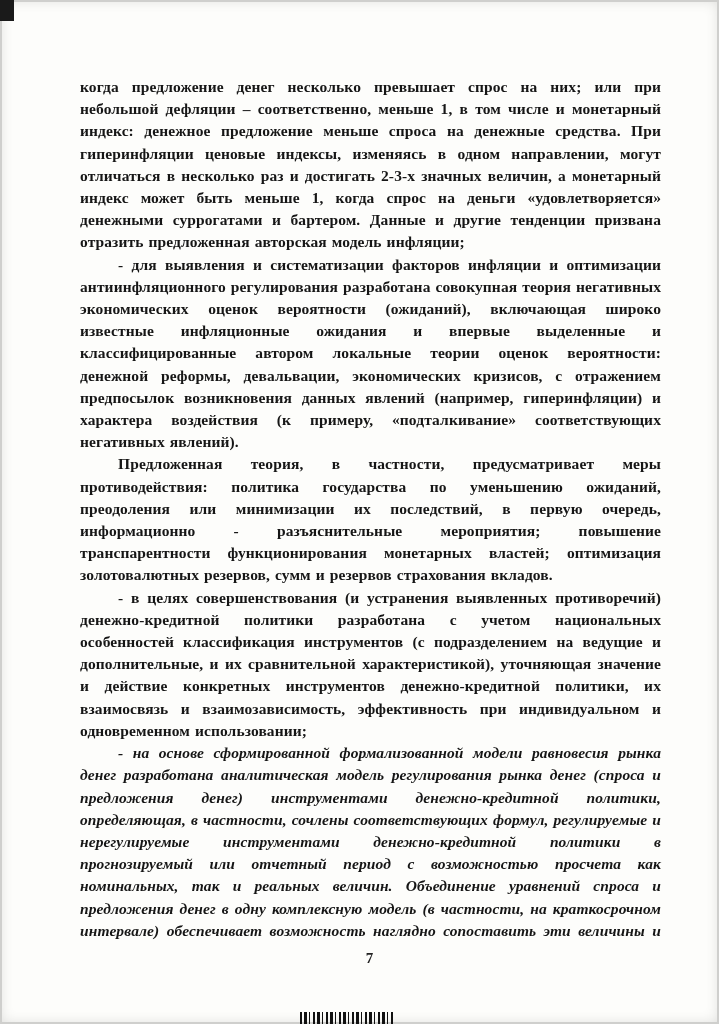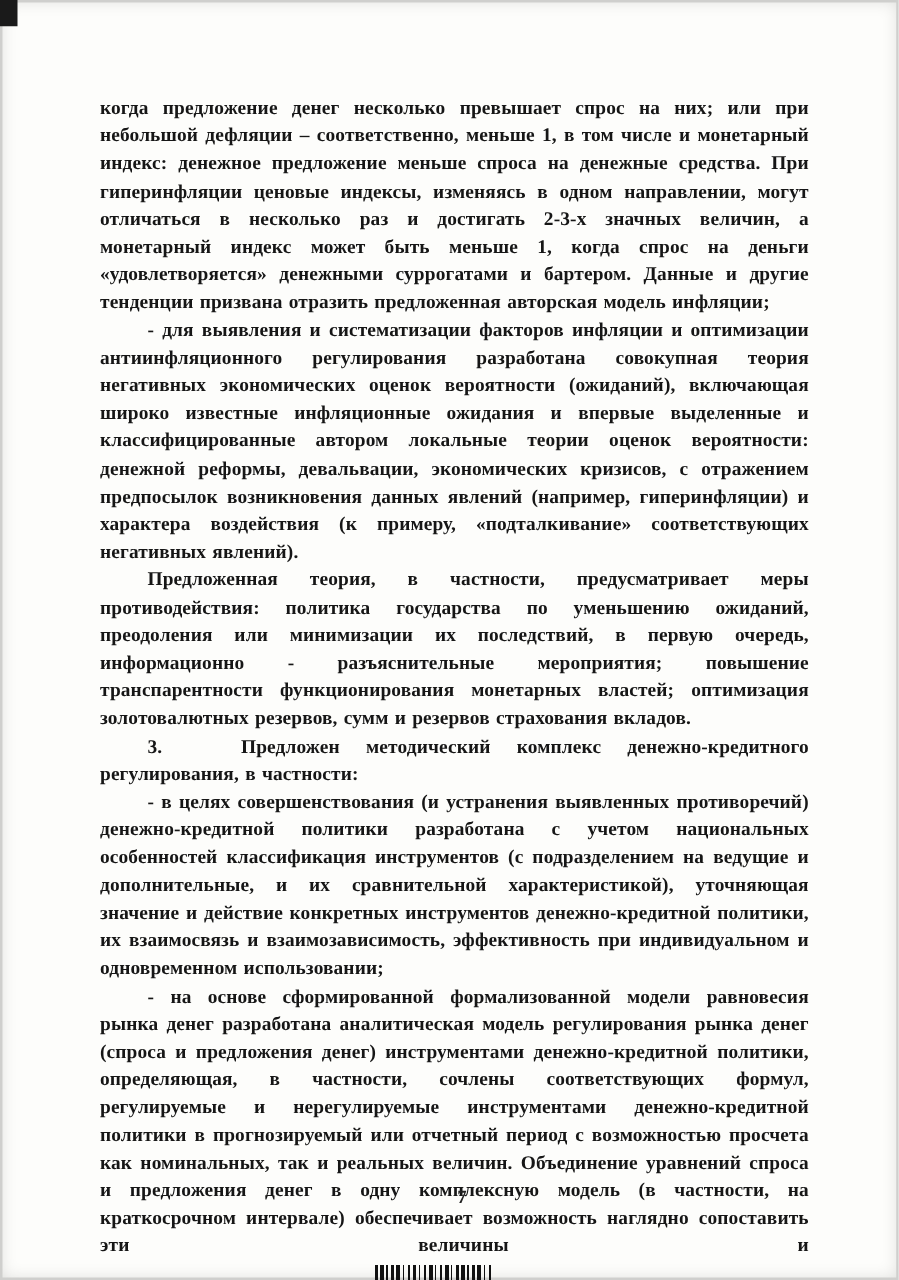--- a/index.html
+++ b/index.html
@@ -26,39 +26,40 @@
     position: absolute;
     left: 0;
     top: 0;
     width: 14px;
     height: 21px;
     background: #1a1a1a;
   }
   .content {
     position: absolute;
     left: 80px;
-    right: 72px;
+    right: 58px;
     top: 76px;
     color: #161616;
     font-size: 15.5px;
     line-height: 22.2px;
     text-align: justify;
     font-weight: 600;
     letter-spacing: 0.1px;
     word-spacing: 1px;
   }
   .para {
     margin: 0;
     text-indent: 0;
   }
   .para.indent {
     text-indent: 38px;
   }
   .para.justify-last {
     text-align-last: justify;
+    font-style: italic;
   }
   .italic {
   }
   .page-number {
     position: absolute;
     left: 80px;
     right: 60px;
     top: 950px;
     text-align: center;
     font-size: 15px;
@@ -86,21 +87,20 @@
 <body>
 
 <div class="page">
   <div class="scan-edge"></div>
   <div class="corner-mark"></div>
 
   <div class="content">
       <p class="para"><span>когда предложение денег несколько превышает спрос на них; или при небольшой дефляции – соответственно, меньше 1, в том числе и монетарный индекс: денежное предложение меньше спроса на денежные средства. При гиперинфляции ценовые индексы, изменяясь в одном направлении, могут отличаться в несколько раз и достигать 2-3-х значных величин, а монетарный индекс может быть меньше 1, когда спрос на деньги «удовлетворяется» денежными суррогатами и бартером. Данные и другие тенденции призвана отразить предложенная авторская модель инфляции;</span></p>
       <p class="para indent"><span>- для выявления и систематизации факторов инфляции и оптимизации антиинфляционного регулирования разработана совокупная теория негативных экономических оценок вероятности (ожиданий), включающая широко известные инфляционные ожидания и </span><span class="italic">впервые</span><span> выделенные и классифицированные автором локальные теории оценок вероятности: денежной реформы, девальвации, экономических кризисов, с отражением предпосылок возникновения данных явлений (например, гиперинфляции) и характера воздействия (к примеру, «подталкивание» соответствующих негативных явлений).</span></p>
       <p class="para indent"><span>Предложенная теория, в частности, предусматривает меры противодействия: политика государства по уменьшению ожиданий, преодоления или минимизации их последствий, в первую очередь, информационно - разъяснительные мероприятия; повышение транспарентности функционирования монетарных властей; оптимизация золотовалютных резервов, сумм и резервов страхования вкладов.</span></p>
-      <p class="para indent"><span>3.&nbsp;&nbsp;&nbsp;Предложен методический комплекс денежно-кредитного регулирования, в частности:</span></p>
       <p class="para indent"><span>- в целях совершенствования (и устранения выявленных противоречий) денежно-кредитной политики разработана с учетом национальных особенностей классификация инструментов (с подразделением на ведущие и дополнительные, и их сравнительной характеристикой), уточняющая значение и действие конкретных инструментов денежно-кредитной политики, их взаимосвязь и взаимозависимость, эффективность при индивидуальном и одновременном использовании;</span></p>
       <p class="para indent justify-last"><span>- на основе сформированной формализованной модели равновесия рынка денег разработана аналитическая модель регулирования рынка денег (спроса и предложения денег) инструментами денежно-кредитной политики, определяющая, в частности, сочлены соответствующих формул, регулируемые и нерегулируемые инструментами денежно-кредитной политики в прогнозируемый или отчетный период с возможностью просчета как номинальных, так и реальных величин. Объединение уравнений спроса и предложения денег в одну комплексную модель (в частности, на краткосрочном интервале) обеспечивает возможность наглядно сопоставить эти величины и</span></p>
     </div>
 
   <div class="page-number">7</div>
 
   <div class="barcode"></div>
 </div>
 
 </body></html>

